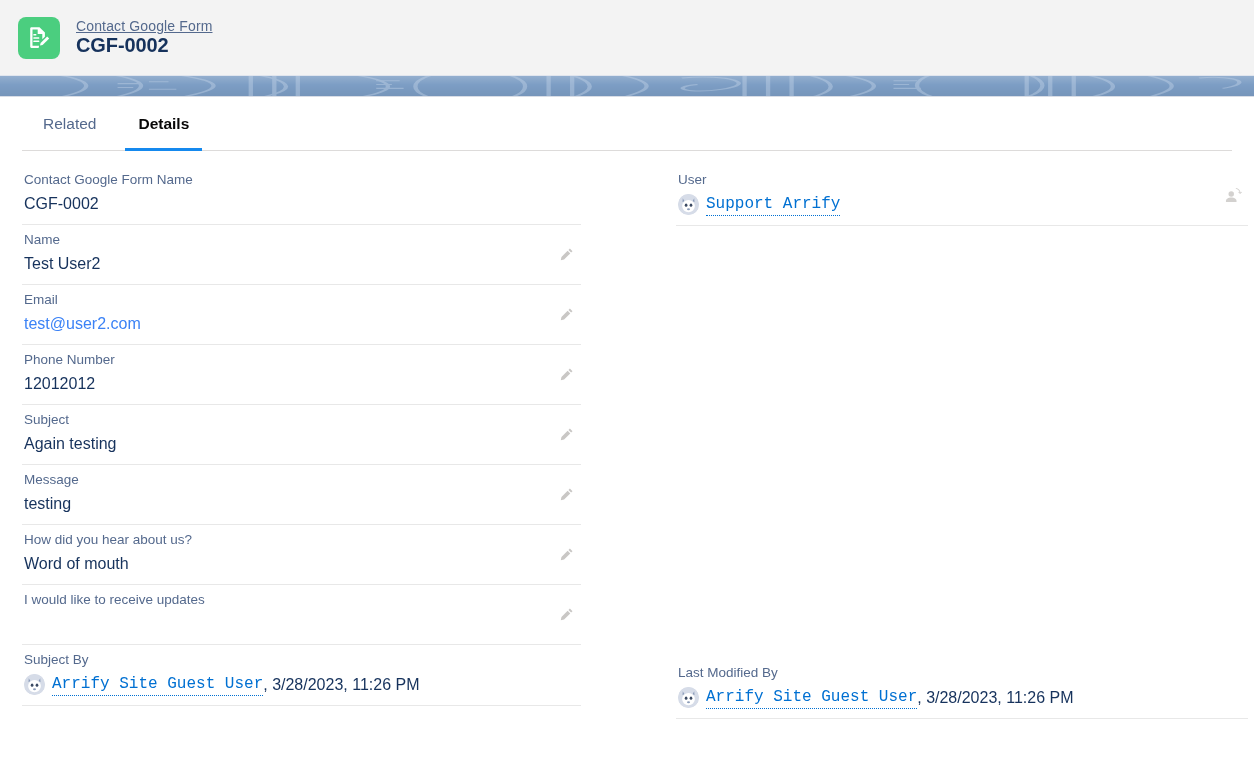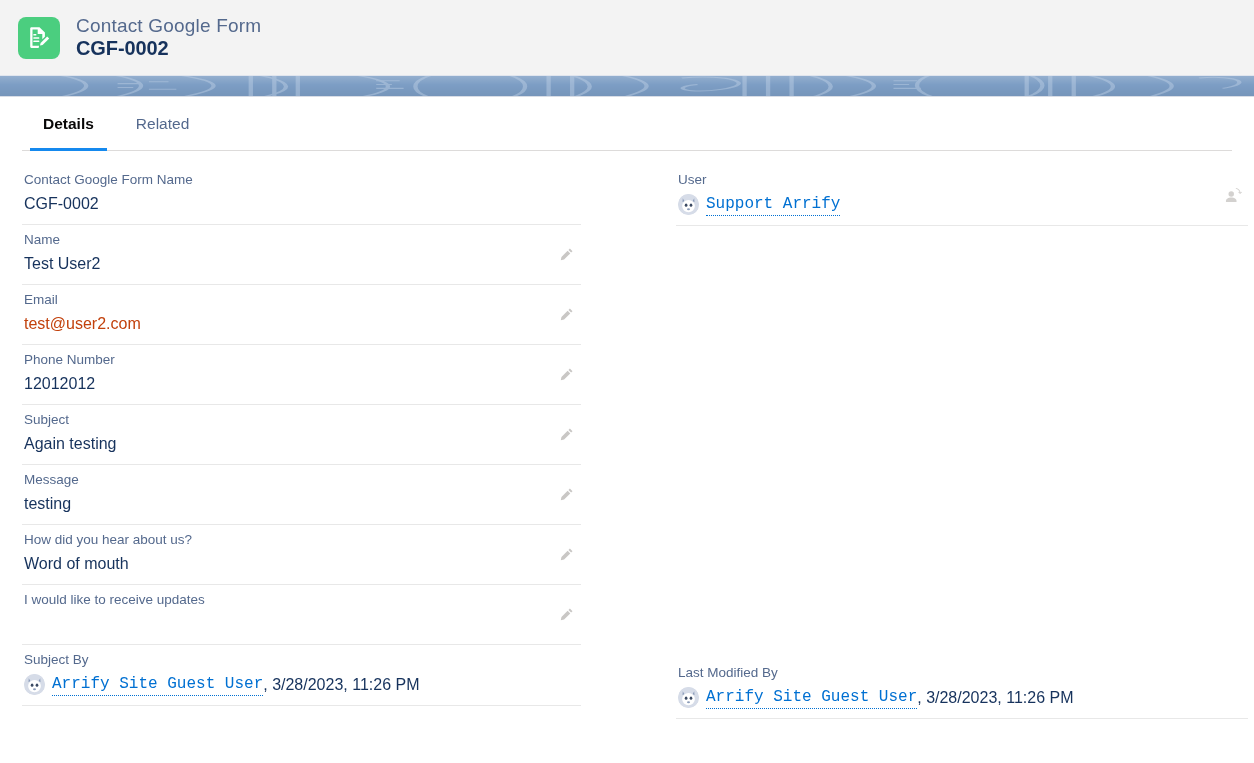--- a/index.html
+++ b/index.html
@@ -42,24 +42,25 @@
     justify-content: center;
   }
   .header-icon svg { display: block; }
   .header-titles {
     display: flex;
     flex-direction: column;
     justify-content: center;
     line-height: 1.15;
   }
   .header-eyebrow {
-    font-size: 19px;
+    font-size: 14px;
     color: #54698d;
     letter-spacing: .01em;
     margin-bottom: 0;
+    text-decoration: underline;
   }
   .header-title {
     font-size: 20px;
     font-weight: bold;
     color: #16325c;
     letter-spacing: -0.1px;
   }
 
   
   .banner-strip {
@@ -159,21 +160,21 @@
   .field-value {
     font-size: 16px;
     color: #16325c;
     line-height: 22px;
     min-height: 22px;
     display: flex;
     align-items: center;
     flex-wrap: wrap;
   }
   .field-value .link {
-    color: #c2410c;
+    color: #3b82f6;
     text-decoration: none;
     cursor: pointer;
   }
   .field-value .user-link {
     color: #0070d2;
     text-decoration: none;
     border-bottom: 1px dotted #0070d2;
     cursor: pointer;
     font-family: Liberation Mono, monospace;
   }
@@ -253,25 +254,25 @@
       <path d="M228 5 h6 M228 9 h4 M228 13 h7"></path>
       <path d="M64 0 v21 M70 0 v21 M76 0 v21"></path>
       <path d="M190 0 v21 M196 0 v21 M202 0 v21"></path>
       <path d="M140 0 v21 M146 0 v21"></path>
       <path d="M262 0 v21 M268 0 v21 M274 0 v21"></path>
     </g>
   </svg>
 </div>
 
 <div class="tab-bar">
+  <div class="tab">
+    <span>Related</span>
+  </div>
   <div class="tab is-active">
     <span>Details</span>
-  </div>
-  <div class="tab">
-    <span>Related</span>
   </div>
 </div>
 
 <div class="details-body">
 
   <div class="col col-left">
 
     <div class="field no-action">
       <div class="field-label">Contact Google Form Name</div>
       <div class="field-value">CGF-0002</div>

